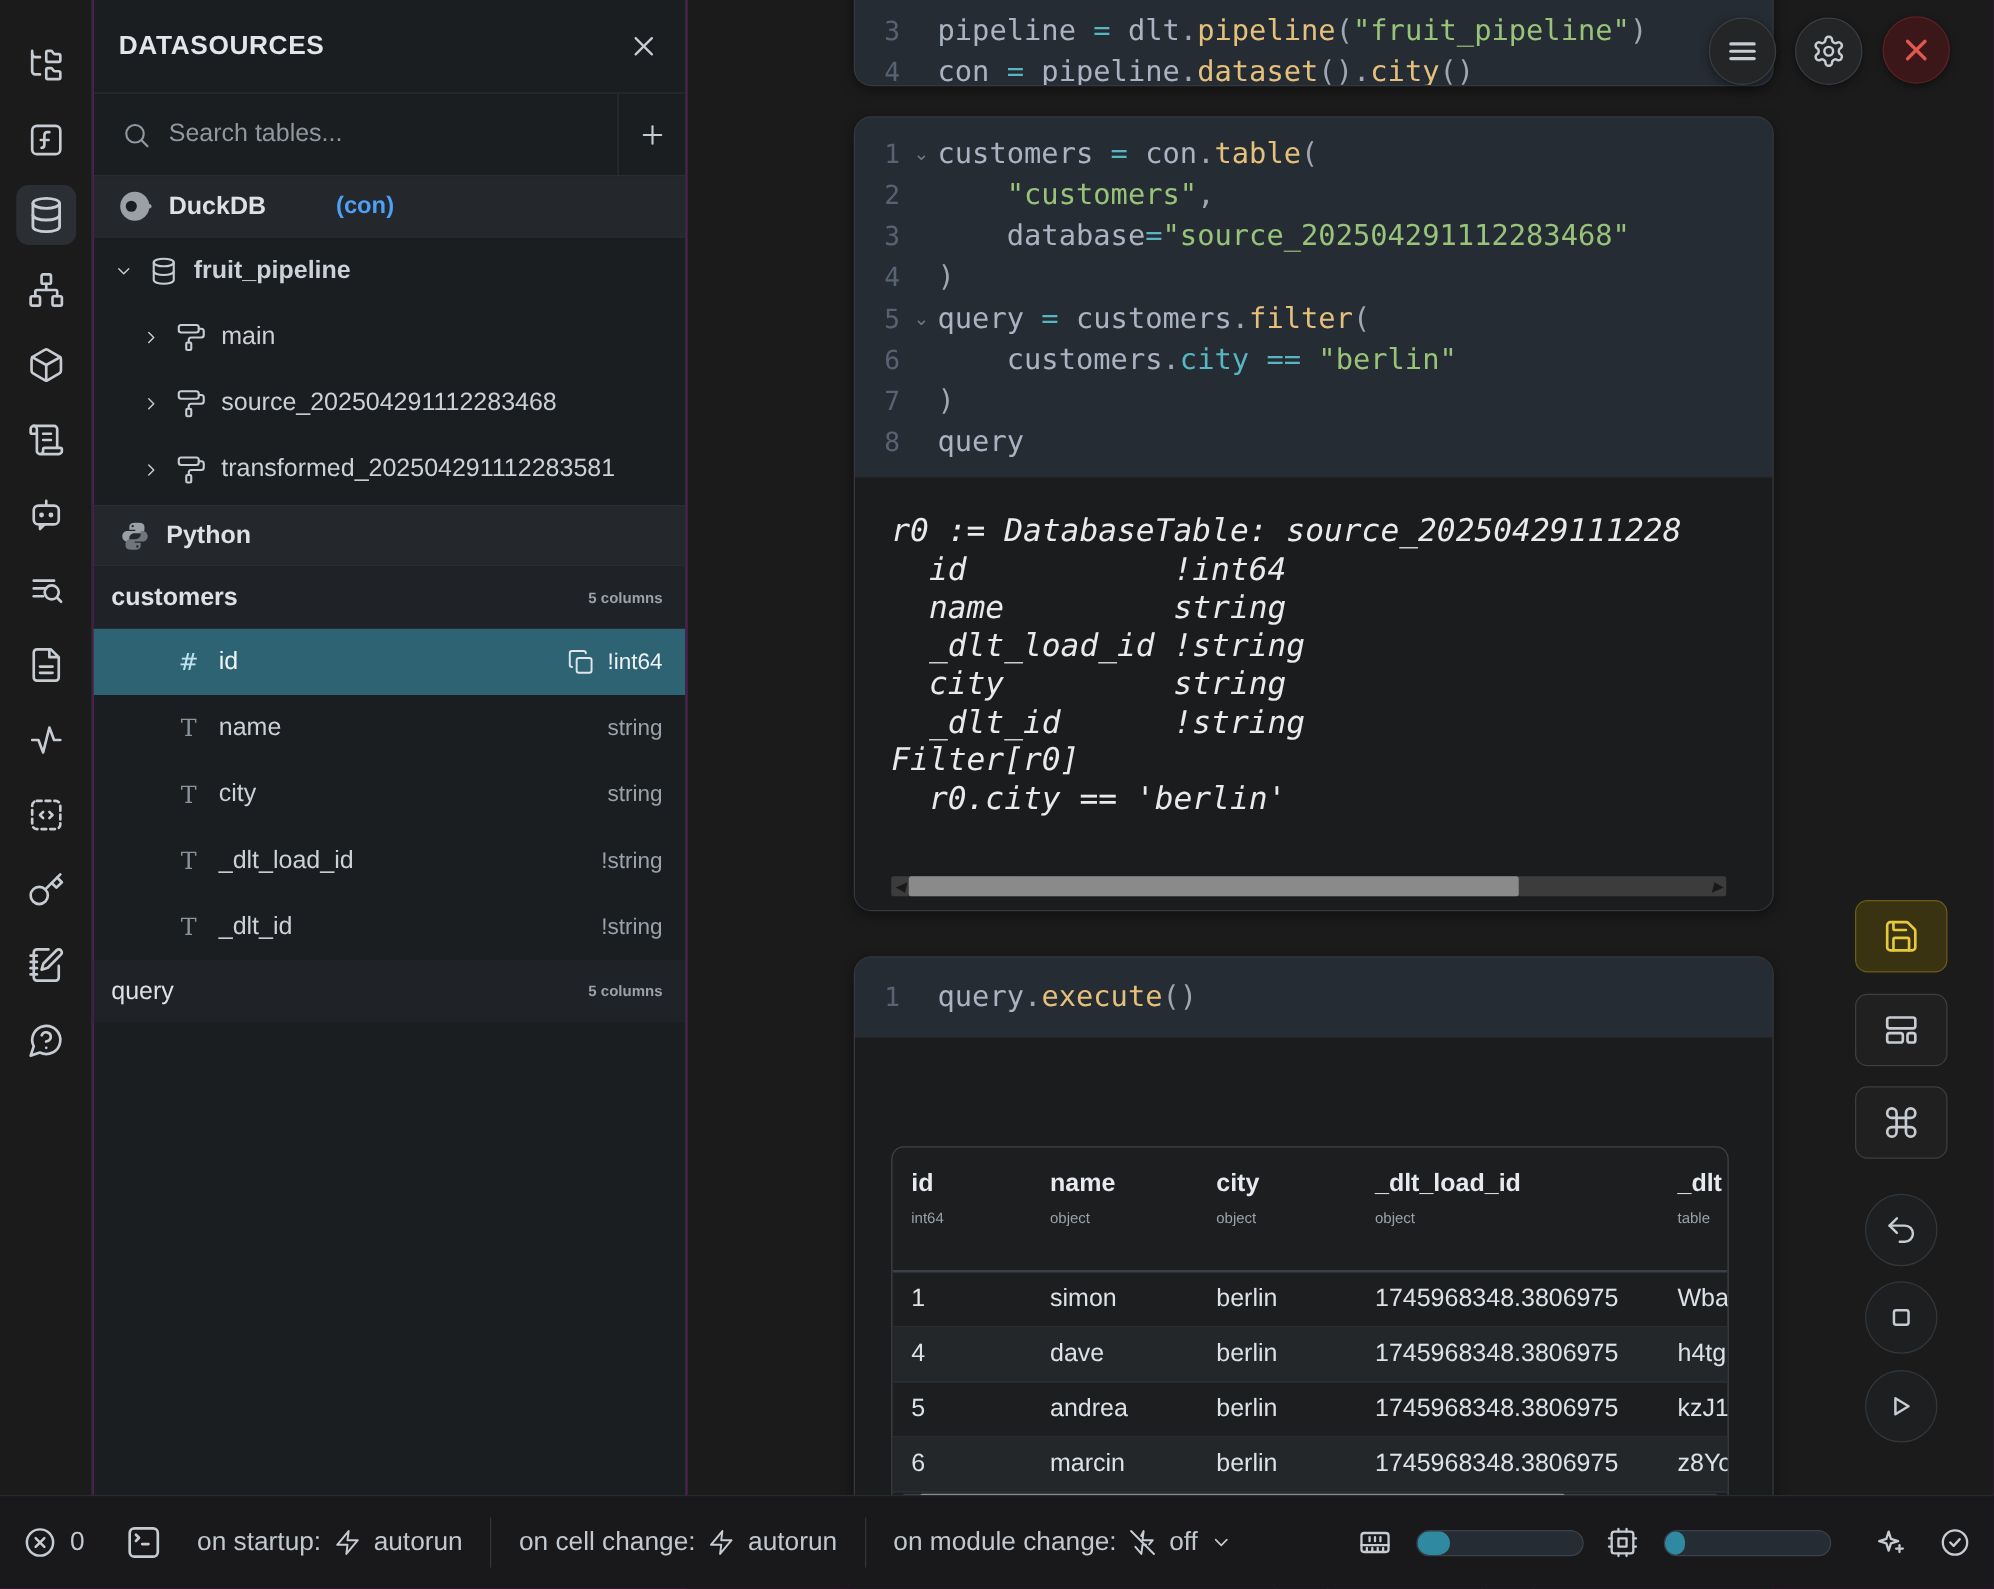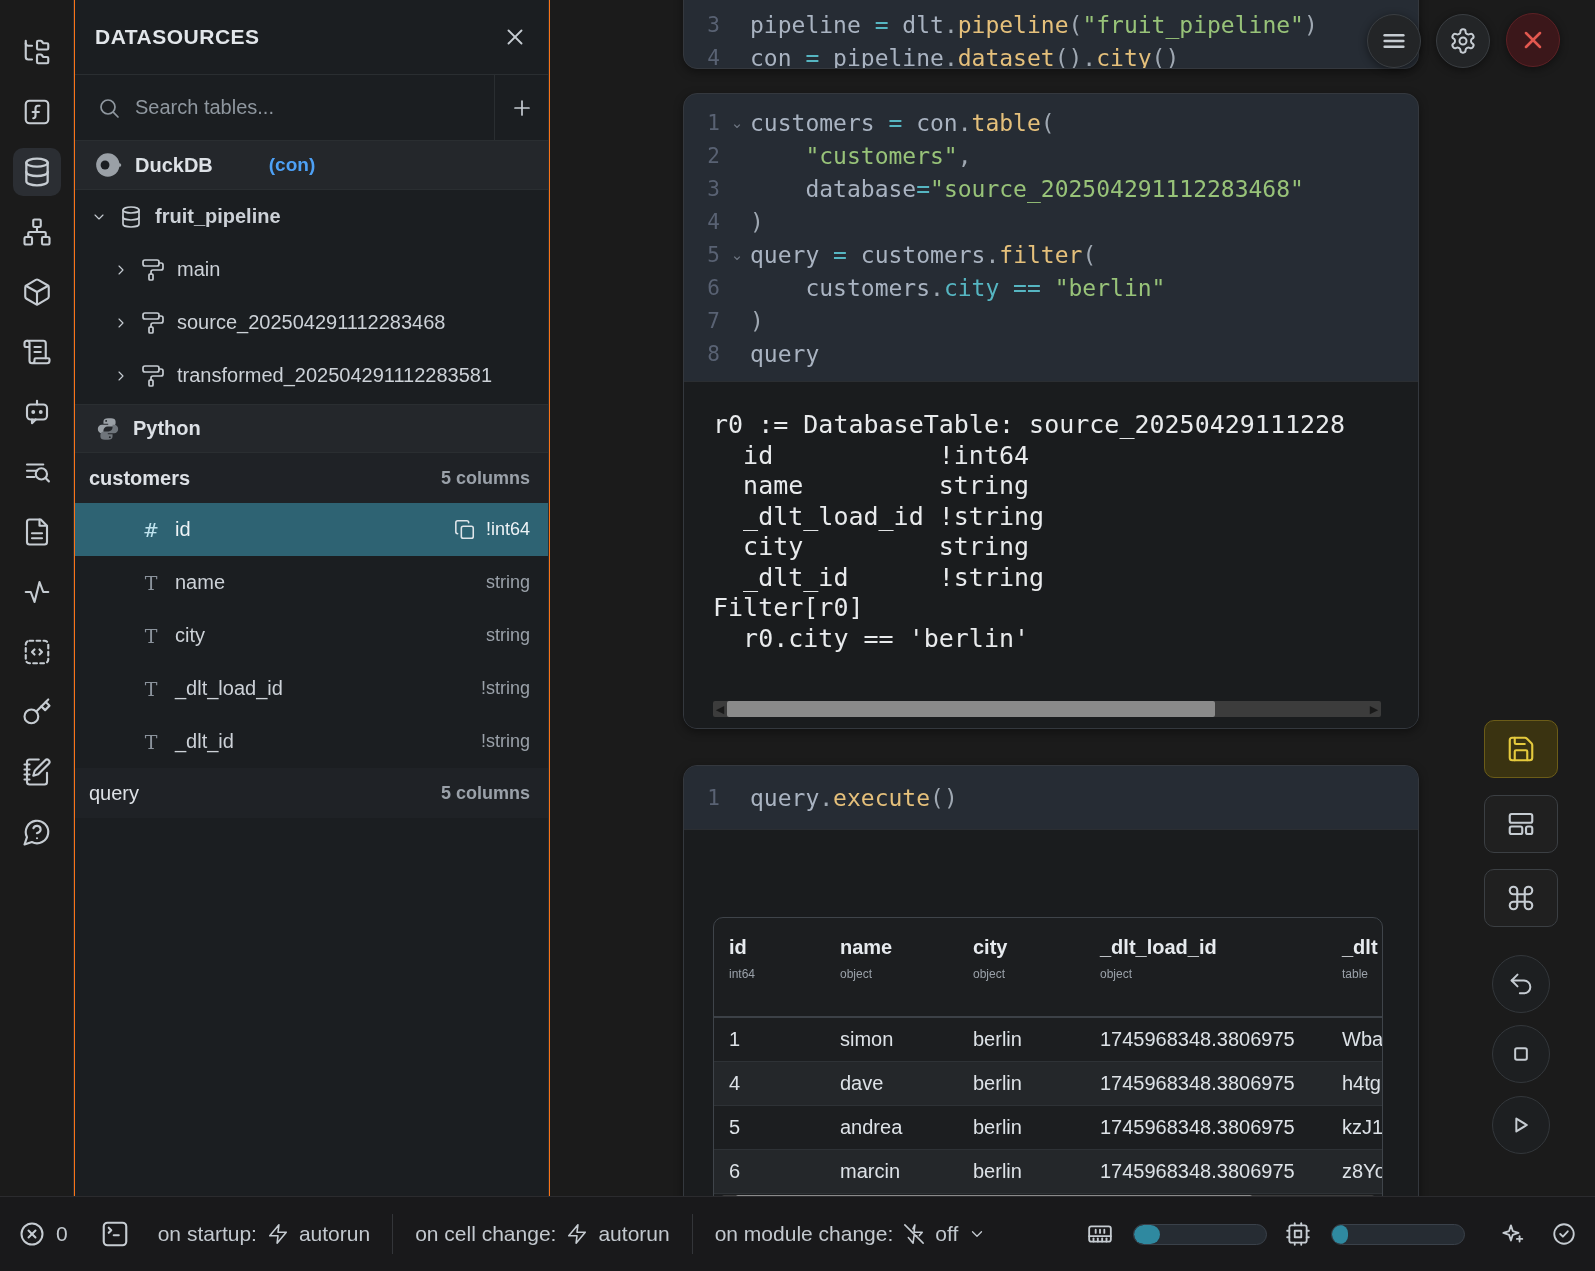--- a/index.html
+++ b/index.html
@@ -1,17 +1,17 @@
 <!DOCTYPE html>
 <html><head>
 <meta charset="utf-8">
 <style>
   * { margin:0; padding:0; box-sizing:border-box; }
   html,body { background:#101010; }
-  .app { position:relative; width:1595px; height:1271px; background:#f97316; overflow:hidden;
+  .app { position:relative; width:1595px; height:1271px; background:#701a75; overflow:hidden;
          font-family:"Liberation Sans", sans-serif; color:#c9ced4; }
   svg { display:block; }
   .stroke { fill:none; stroke:#c6ccd2; stroke-width:1.7; stroke-linecap:round; stroke-linejoin:round; }
 
   
   .rail { position:absolute; left:0; top:0; width:74px; bottom:75px; background:#1b1b1b;
           border-right:1px solid #2c2f33; display:flex; flex-direction:column; align-items:center;
           padding-top:28px; gap:12px; z-index:4; }
   .rail-btn { width:48px; height:48px; display:flex; align-items:center; justify-content:center;
               background:transparent; border:none; border-radius:10px; cursor:pointer; flex:0 0 auto; }
@@ -35,21 +35,21 @@
                  background:#24272b; border-bottom:1px solid #2a2e31; }
   .section-row.python { margin-top:2px; border-top:1px solid #2a2e31; }
   .section-label { font-size:20px; font-weight:700; color:#dde1e6; }
   .badge-con { font-size:19px; font-weight:700; color:#4da0f5;margin-left:44px; }
   .tree-row { height:53px; display:flex; align-items:center; gap:12px; font-size:20px; color:#ccd1d7; }
   .tree-row .chev { width:16px; display:flex; justify-content:center; }
   .tr-db { padding-left:16px; font-weight:700; }
   .tr-schema { padding-left:38px; }
   .tbl-head { height:50px; display:flex; align-items:center; padding:0 18px 0 14px; background:#1f2226; }
   .tbl-name { font-size:20px; font-weight:700; color:#dde1e6; }
-  .tbl-meta { margin-left:auto; font-size:18px; font-weight:700; color:#9aa1a9; }
+  .tbl-meta { margin-left:auto; font-size:12px; font-weight:700; color:#9aa1a9; }
   .col-row { height:53px; display:flex; align-items:center; padding:0 18px 0 66px; gap:14px; cursor:pointer; }
   .col-row .cicon { width:20px; font-size:19px; color:#8b939c; text-align:center; font-family:"DejaVu Serif",serif; }
   .col-row .cname { font-size:20px; color:#ccd1d7; }
   .col-row .ctype { margin-left:auto; font-size:18px; color:#9aa1a9; display:flex; align-items:center; gap:10px; }
   .col-row.selected { background:#2e6373; }
   .col-row.selected .cname, .col-row.selected .ctype { color:#eef3f6; }
   .col-row.selected .cicon { color:#bfe3ee; }
 
   
   .editor { position:absolute; left:550px; right:0; top:0; bottom:0; background:#1b1b1b; overflow:hidden; }
@@ -59,21 +59,21 @@
   .ln { width:40px; text-align:right; padding-right:4px; color:#596273; font-family:"DejaVu Sans Mono",monospace; font-size:21px; flex:0 0 auto; }
   .fold { width:26px; text-align:center; color:#6e7682; font-size:15px; flex:0 0 auto; }
   .ct { font-family:"DejaVu Sans Mono",monospace; font-size:23px; }
   .tk-v{color:#a9b3c1} .tk-p{color:#9fa8b2} .tk-op{color:#56b6c2} .tk-fn{color:#e5c07b}
   .tk-str{color:#98c379} .tk-prop{color:#56b6c2} .tk-ws{color:#a9b3c1}
   #cell-pipeline { top:-41px; height:110px; border-radius:14px; }
   #cell-pipeline .lines { padding-top:48px; }
   #cell-query { top:93px; height:636px; }
   #cell-query .code { padding:12px 0 11px 0; }
   .output { background:#1a1c1e; border-top:1px solid #2b2e32; }
-  #cell-query .output { height:349px; position:relative; }
+  #cell-query .output { height:349px; position:relative;font-style:italic; }
   .out-lines { padding:28px 0 0 29px; }
   .ol { font-family:"DejaVu Sans Mono",monospace; font-size:25px; line-height:30.5px; color:#e8eaec; white-space:pre; }
   .hscroll { position:absolute; left:29px; width:668px; height:16px; background:#3c3c3c; border-radius:2px;
              display:flex; align-items:center; }
   .hs-arrow { width:14px; color:#191919; font-size:11px; text-align:center; flex:0 0 auto; }
   .hs-thumb { height:16px; background:#8a8a8a; border-radius:2px; }
   #cell-query .hscroll { bottom:13px; }
   #cell-execute { top:765px; height:600px; }
   #cell-execute .code { padding:15px 0; border-bottom:1px solid #2b2e32; background:#262c34; }
   #cell-execute .output { border-top:none; height:537px; position:relative; }

